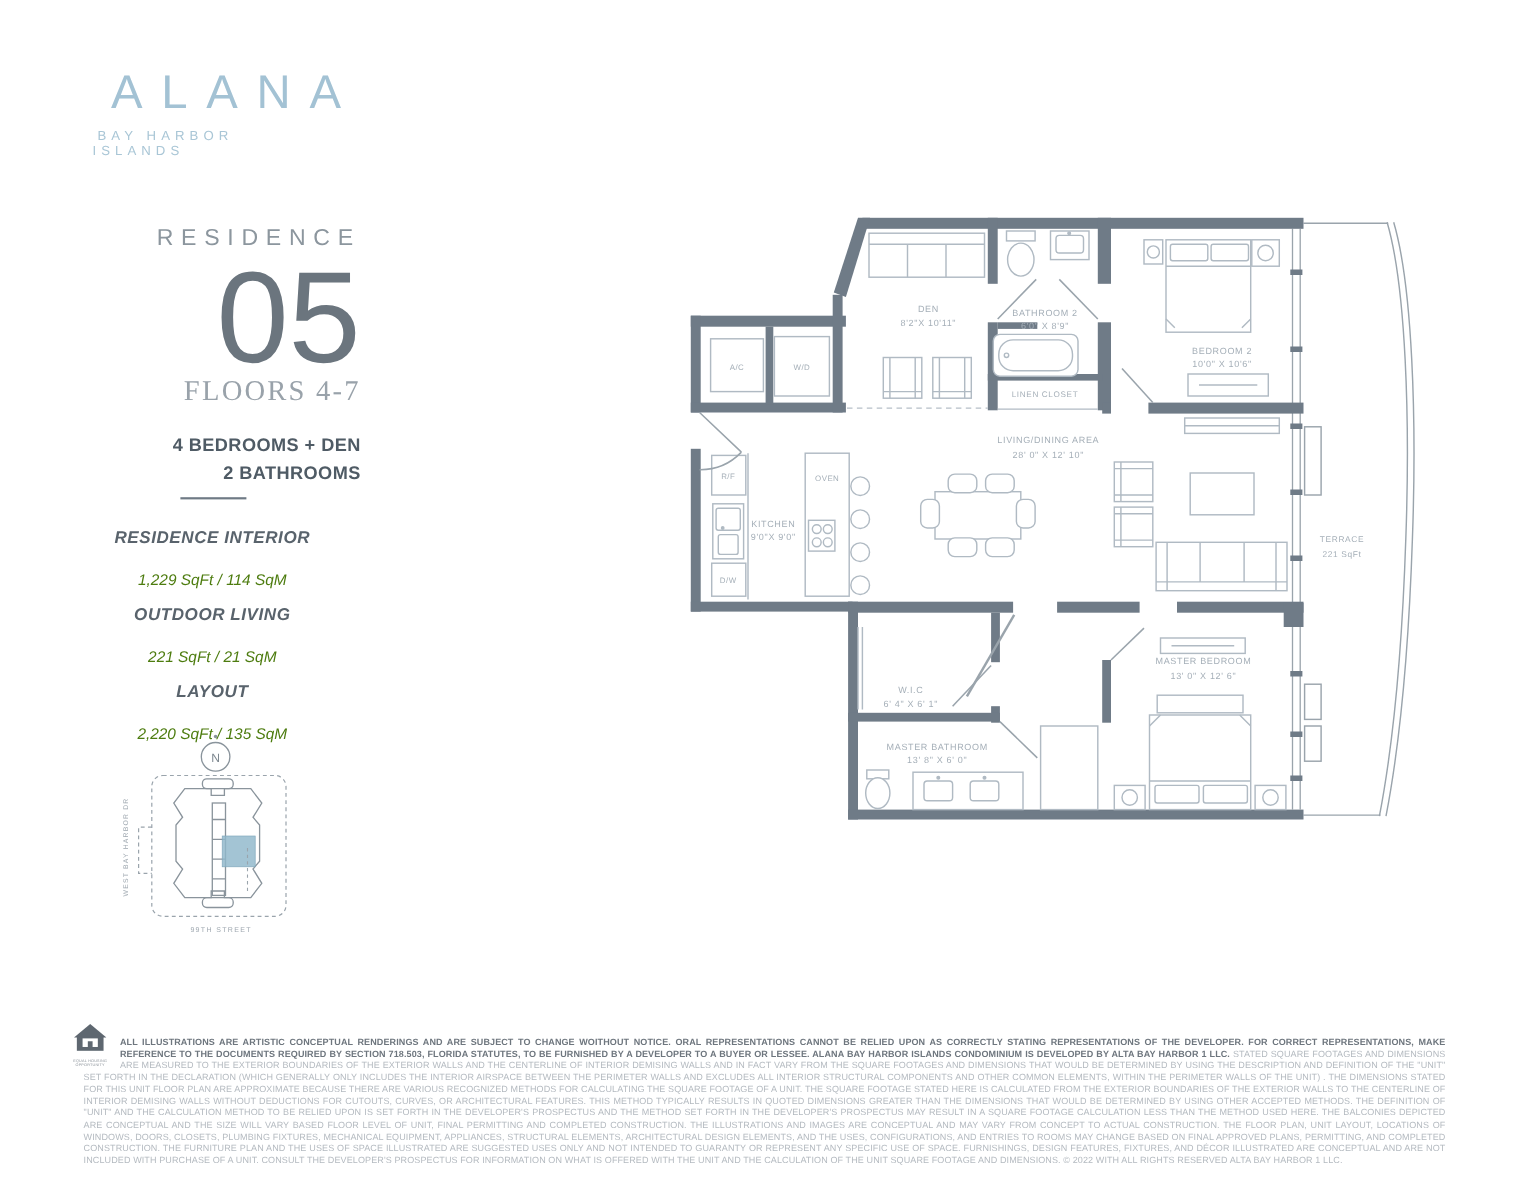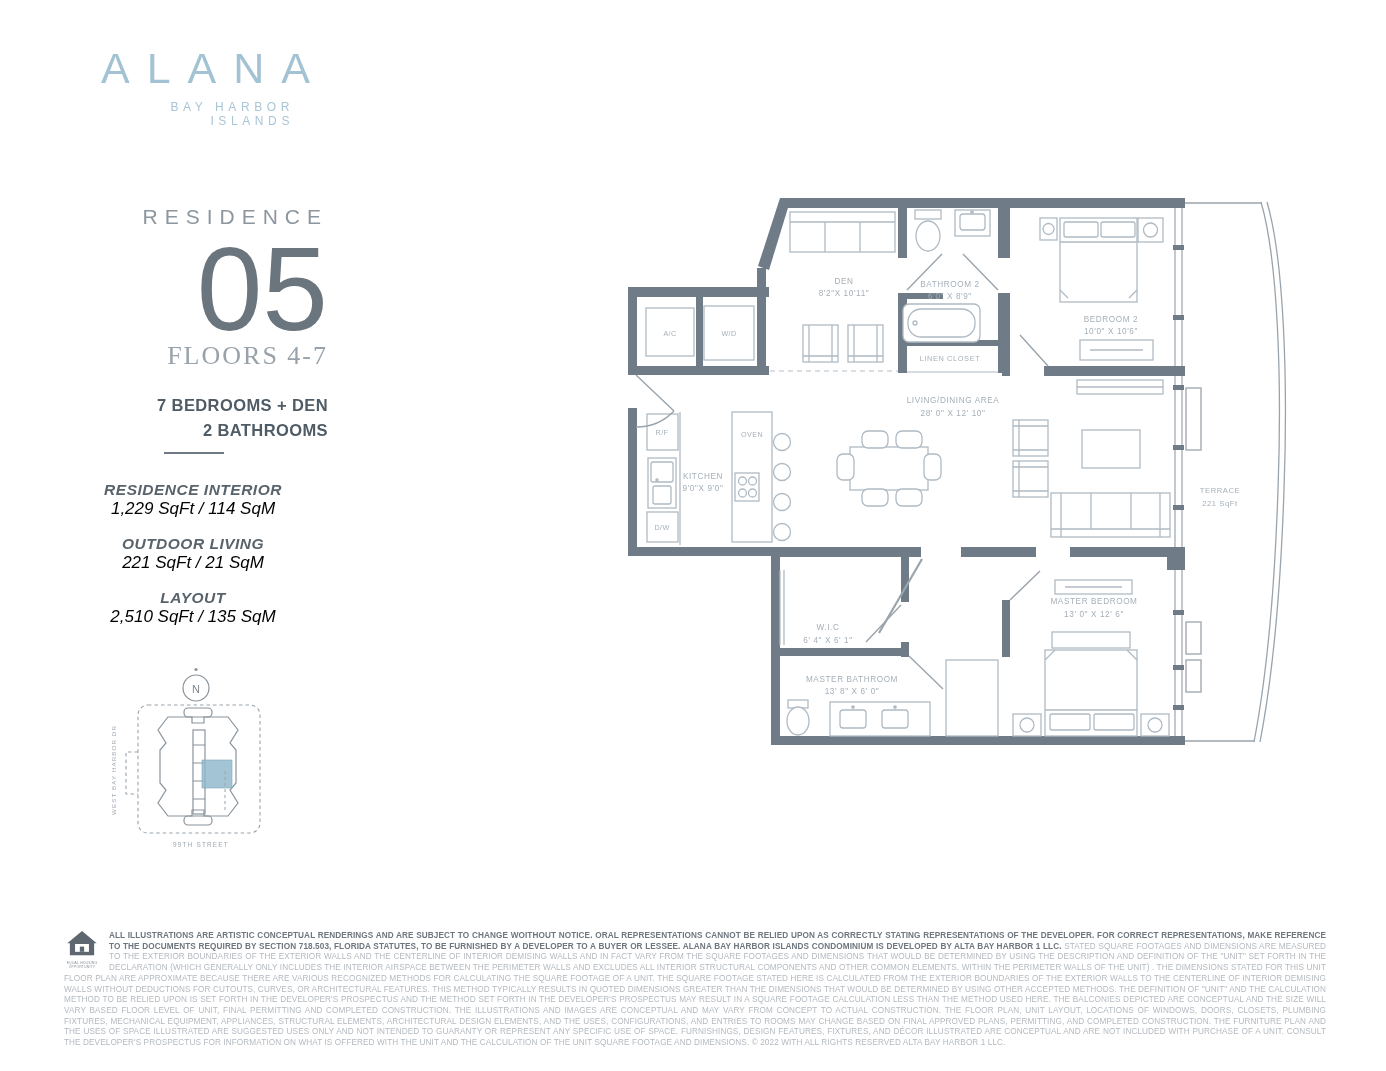--- a/index.html
+++ b/index.html
@@ -1,33 +1,33 @@
 <!DOCTYPE html>
 <html><head>
 <meta charset="utf-8">
 <style>
   html,body{margin:0;padding:0;background:#ffffff;}
   .page{position:relative;width:1386px;height:1071px;background:#fff;overflow:hidden;
         font-family:"Liberation Sans",sans-serif;}
   
-  .brand{position:absolute;left:84px;top:44px;width:210px;text-align:right;}
+  .brand{position:absolute;left:84px;top:60px;width:210px;text-align:left;}
   .brand-name{font-size:43px;font-weight:400;color:#a3c2d4;letter-spacing:17px;text-indent:17px;}
   .brand-tag{font-size:12px;color:#a9c6d6;letter-spacing:4.6px;text-indent:4.6px;margin-top:7px;}
   
   .residence{position:absolute;left:58px;top:205px;width:270px;text-align:right;color:#6b757e;}
   .res-label{font-size:21px;letter-spacing:7px;text-indent:7px;color:#8c969e;}
   .res-num{font-family:Liberation Sans, sans-serif;font-size:118px;line-height:1.02;color:#6b757e;margin-top:0px;}
   .res-floors{font-family:Liberation Serif, serif;font-size:26px;letter-spacing:2px;color:#99a2aa;margin-top:-8px;}
   .res-config{margin-top:22px;font-size:16.5px;font-weight:bold;color:#4f5b65;line-height:1.5;letter-spacing:.4px;}
   .divider{position:absolute;left:164px;top:452px;width:60px;border-top:2px solid #6f7a85;}
   
   .stats{position:absolute;left:58px;top:481px;width:270px;text-align:center;font-style:italic;}
   .stat{margin-bottom:16px;}
   .stat-label{font-size:15.5px;font-weight:bold;color:#59636c;letter-spacing:.5px;}
-  .stat-value{font-size:17px;color:#000000;margin-top:0;}
+  .stat-value{font-size:14px;color:#4d7c0f;margin-top:20px;}
   
   .sitemap{position:absolute;left:100px;top:655px;}
   .plan{position:absolute;left:612px;top:190px;}
   svg text{font-family:"Liberation Sans",sans-serif;}
   
   .footer{position:absolute;left:64px;top:931px;width:1262px;}
   .eho{float:left;width:36px;margin-right:9px;text-align:center;}
   .eho-label{font-size:3.4px;color:#8a9199;letter-spacing:.2px;line-height:1.3;}
   .disclaimer{font-size:8.2px;line-height:10.7px;text-align:justify;color:#b4bac0;letter-spacing:.1px;}
   .disclaimer b{color:#6e767e;}
@@ -40,39 +40,39 @@
   <header class="brand">
     <div class="brand-name">ALANA</div>
     <div class="brand-tag">BAY HARBOR ISLANDS</div>
   </header>
 
   <section class="residence">
     <div class="res-label">RESIDENCE</div>
     <div class="res-num">05</div>
     <div class="res-floors">FLOORS 4-7</div>
     <div class="res-config">
-      <div>7 BEDROOMS + DEN</div>
+      <div>4 BEDROOMS + DEN</div>
       <div>2 BATHROOMS</div>
     </div>
   </section>
 
   <div class="divider"></div>
 
   <section class="stats">
     <div class="stat">
       <div class="stat-label">RESIDENCE INTERIOR</div>
       <div class="stat-value">1,229 SqFt / 114 SqM</div>
     </div>
     <div class="stat">
       <div class="stat-label">OUTDOOR LIVING</div>
       <div class="stat-value">221 SqFt / 21 SqM</div>
     </div>
     <div class="stat">
       <div class="stat-label">LAYOUT</div>
-      <div class="stat-value">2,510 SqFt / 135 SqM</div>
+      <div class="stat-value">2,220 SqFt / 135 SqM</div>
     </div>
   </section>
 
   <svg class="sitemap" width="205" height="210" viewBox="0 0 205 210">
     <g stroke="#8a949c" fill="none" stroke-width="1.2">
       <circle cx="96" cy="33" r="13"></circle>
       <circle cx="96" cy="14.5" r="1.6" fill="#8a949c" stroke="none"></circle>
     </g>
     <text x="96" y="37.5" text-anchor="middle" font-size="11" fill="#7e8890">N</text>
     <g stroke="#9aa4ac" stroke-width="1.1" fill="none" stroke-dasharray="3.5,3">
@@ -349,19 +349,19 @@
         <polygon points="0,14 17,0 34,14" fill="#5e6770"></polygon>
         <rect x="3" y="13" width="28" height="15" fill="#5e6770"></rect>
         <rect x="9" y="15" width="16" height="9" fill="#ffffff"></rect>
         <rect x="14.5" y="18" width="5" height="6" fill="#5e6770"></rect>
       </svg>
       <div class="eho-label">
         <div>EQUAL HOUSING</div>
         <div>OPPORTUNITY</div>
       </div>
     </div>
-    <p class="disclaimer" style="margin:0;">
+    <p class="disclaimer" style="margin:12px;">
       <b>ALL ILLUSTRATIONS ARE ARTISTIC CONCEPTUAL RENDERINGS AND ARE SUBJECT TO CHANGE WOITHOUT NOTICE. ORAL REPRESENTATIONS CANNOT BE RELIED UPON AS CORRECTLY STATING REPRESENTATIONS OF THE DEVELOPER. FOR CORRECT REPRESENTATIONS, MAKE REFERENCE TO THE DOCUMENTS REQUIRED BY SECTION 718.503, FLORIDA STATUTES, TO BE FURNISHED BY A DEVELOPER TO A BUYER OR LESSEE. ALANA BAY HARBOR ISLANDS CONDOMINIUM IS DEVELOPED BY ALTA BAY HARBOR 1 LLC.</b>
       <span>STATED SQUARE FOOTAGES AND DIMENSIONS ARE MEASURED TO THE EXTERIOR BOUNDARIES OF THE EXTERIOR WALLS AND THE CENTERLINE OF INTERIOR DEMISING WALLS AND IN FACT VARY FROM THE SQUARE FOOTAGES AND DIMENSIONS THAT WOULD BE DETERMINED BY USING THE DESCRIPTION AND DEFINITION OF THE "UNIT" SET FORTH IN THE DECLARATION (WHICH GENERALLY ONLY INCLUDES THE INTERIOR AIRSPACE BETWEEN THE PERIMETER WALLS AND EXCLUDES ALL INTERIOR STRUCTURAL COMPONENTS AND OTHER COMMON ELEMENTS, WITHIN THE PERIMETER WALLS OF THE UNIT) . THE DIMENSIONS STATED FOR THIS UNIT FLOOR PLAN ARE APPROXIMATE BECAUSE THERE ARE VARIOUS RECOGNIZED METHODS FOR CALCULATING THE SQUARE FOOTAGE OF A UNIT. THE SQUARE FOOTAGE STATED HERE IS CALCULATED FROM THE EXTERIOR BOUNDARIES OF THE EXTERIOR WALLS TO THE CENTERLINE OF INTERIOR DEMISING WALLS WITHOUT DEDUCTIONS FOR CUTOUTS, CURVES, OR ARCHITECTURAL FEATURES. THIS METHOD TYPICALLY RESULTS IN QUOTED DIMENSIONS GREATER THAN THE DIMENSIONS THAT WOULD BE DETERMINED BY USING OTHER ACCEPTED METHODS. THE DEFINITION OF "UNIT" AND THE CALCULATION METHOD TO BE RELIED UPON IS SET FORTH IN THE DEVELOPER'S PROSPECTUS AND THE METHOD SET FORTH IN THE DEVELOPER'S PROSPECTUS MAY RESULT IN A SQUARE FOOTAGE CALCULATION LESS THAN THE METHOD USED HERE. THE BALCONIES DEPICTED ARE CONCEPTUAL AND THE SIZE WILL VARY BASED FLOOR LEVEL OF UNIT, FINAL PERMITTING AND COMPLETED CONSTRUCTION. THE ILLUSTRATIONS AND IMAGES ARE CONCEPTUAL AND MAY VARY FROM CONCEPT TO ACTUAL CONSTRUCTION. THE FLOOR PLAN, UNIT LAYOUT, LOCATIONS OF WINDOWS, DOORS, CLOSETS, PLUMBING FIXTURES, MECHANICAL EQUIPMENT, APPLIANCES, STRUCTURAL ELEMENTS, ARCHITECTURAL DESIGN ELEMENTS, AND THE USES, CONFIGURATIONS, AND ENTRIES TO ROOMS MAY CHANGE BASED ON FINAL APPROVED PLANS, PERMITTING, AND COMPLETED CONSTRUCTION. THE FURNITURE PLAN AND THE USES OF SPACE ILLUSTRATED ARE SUGGESTED USES ONLY AND NOT INTENDED TO GUARANTY OR REPRESENT ANY SPECIFIC USE OF SPACE. FURNISHINGS, DESIGN FEATURES, FIXTURES, AND DÉCOR ILLUSTRATED ARE CONCEPTUAL AND ARE NOT INCLUDED WITH PURCHASE OF A UNIT. CONSULT THE DEVELOPER'S PROSPECTUS FOR INFORMATION ON WHAT IS OFFERED WITH THE UNIT AND THE CALCULATION OF THE UNIT SQUARE FOOTAGE AND DIMENSIONS. © 2022 WITH ALL RIGHTS RESERVED ALTA BAY HARBOR 1 LLC.</span>
     </p>
   </footer>
 
 </div>
 
 </body></html>

